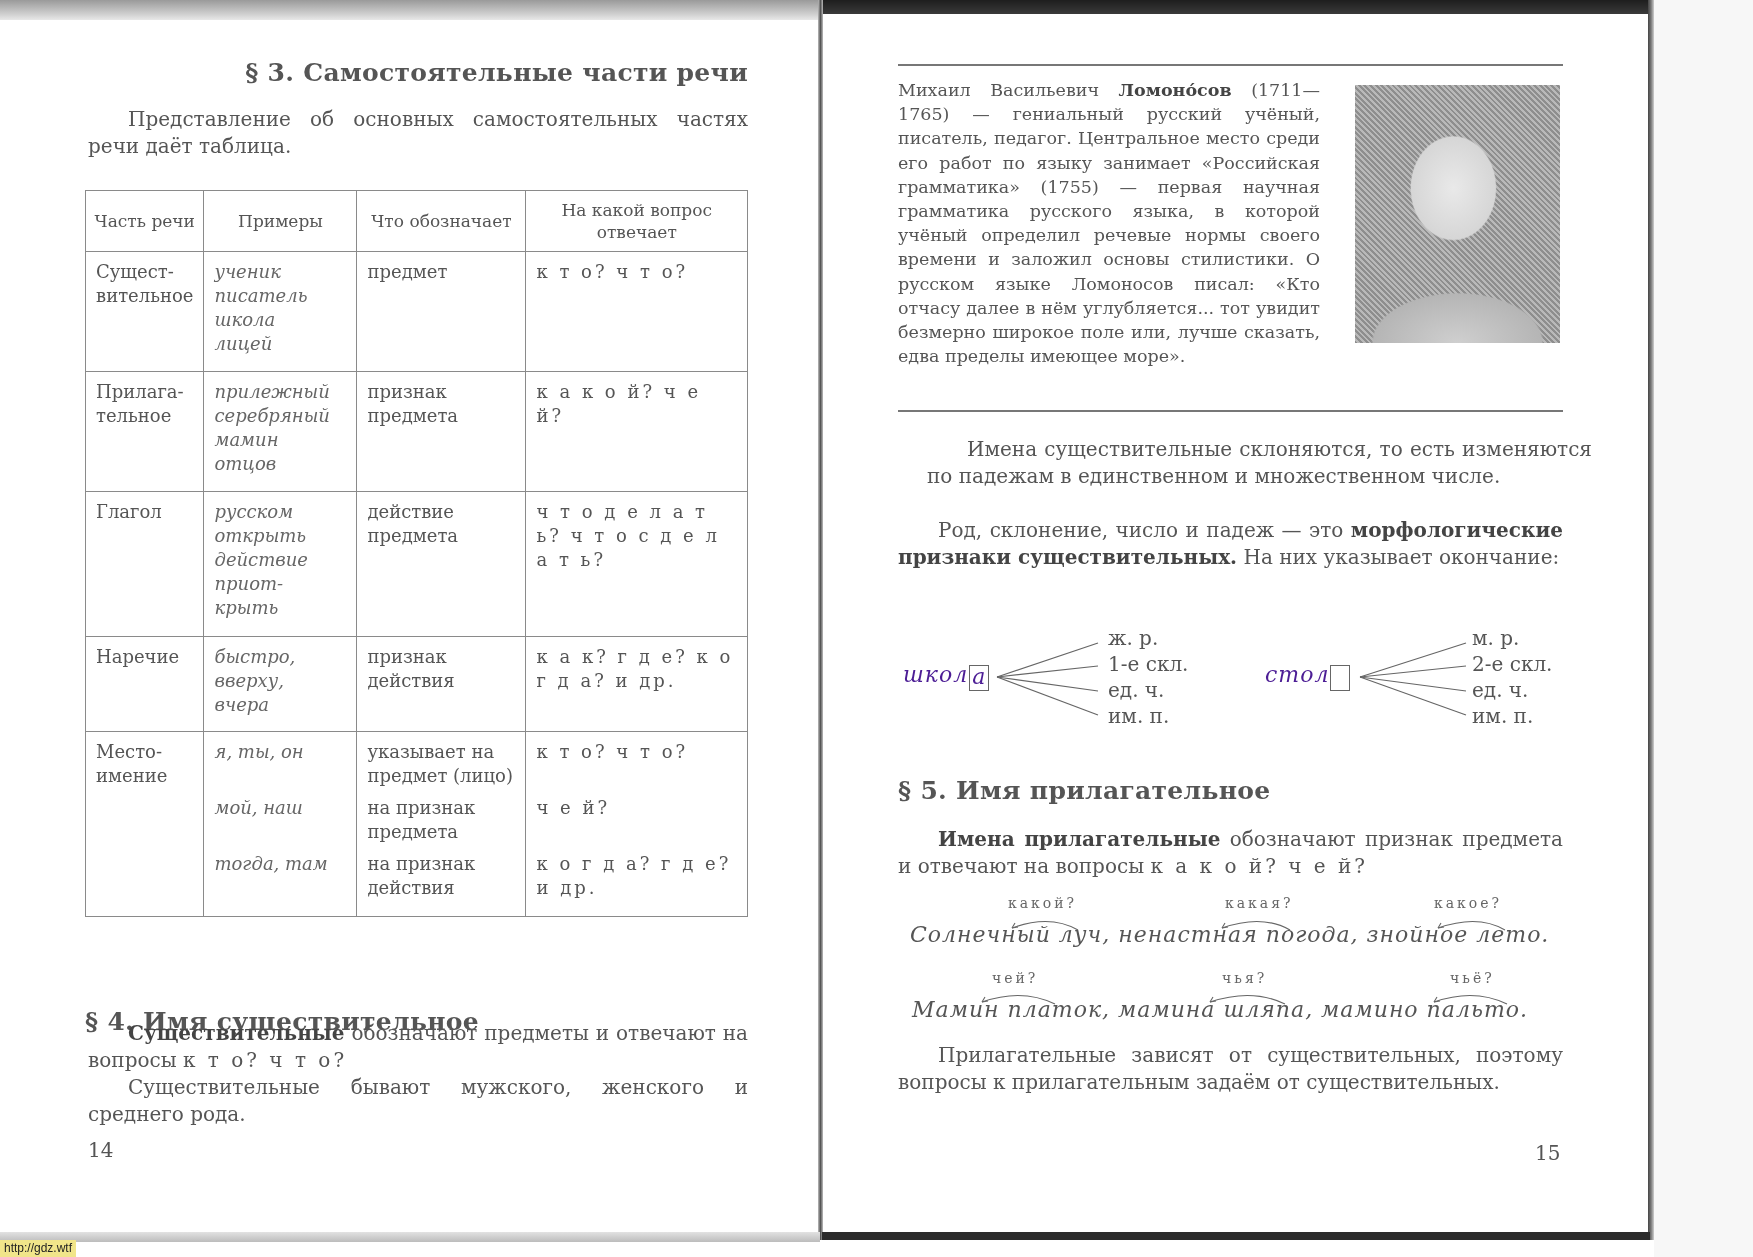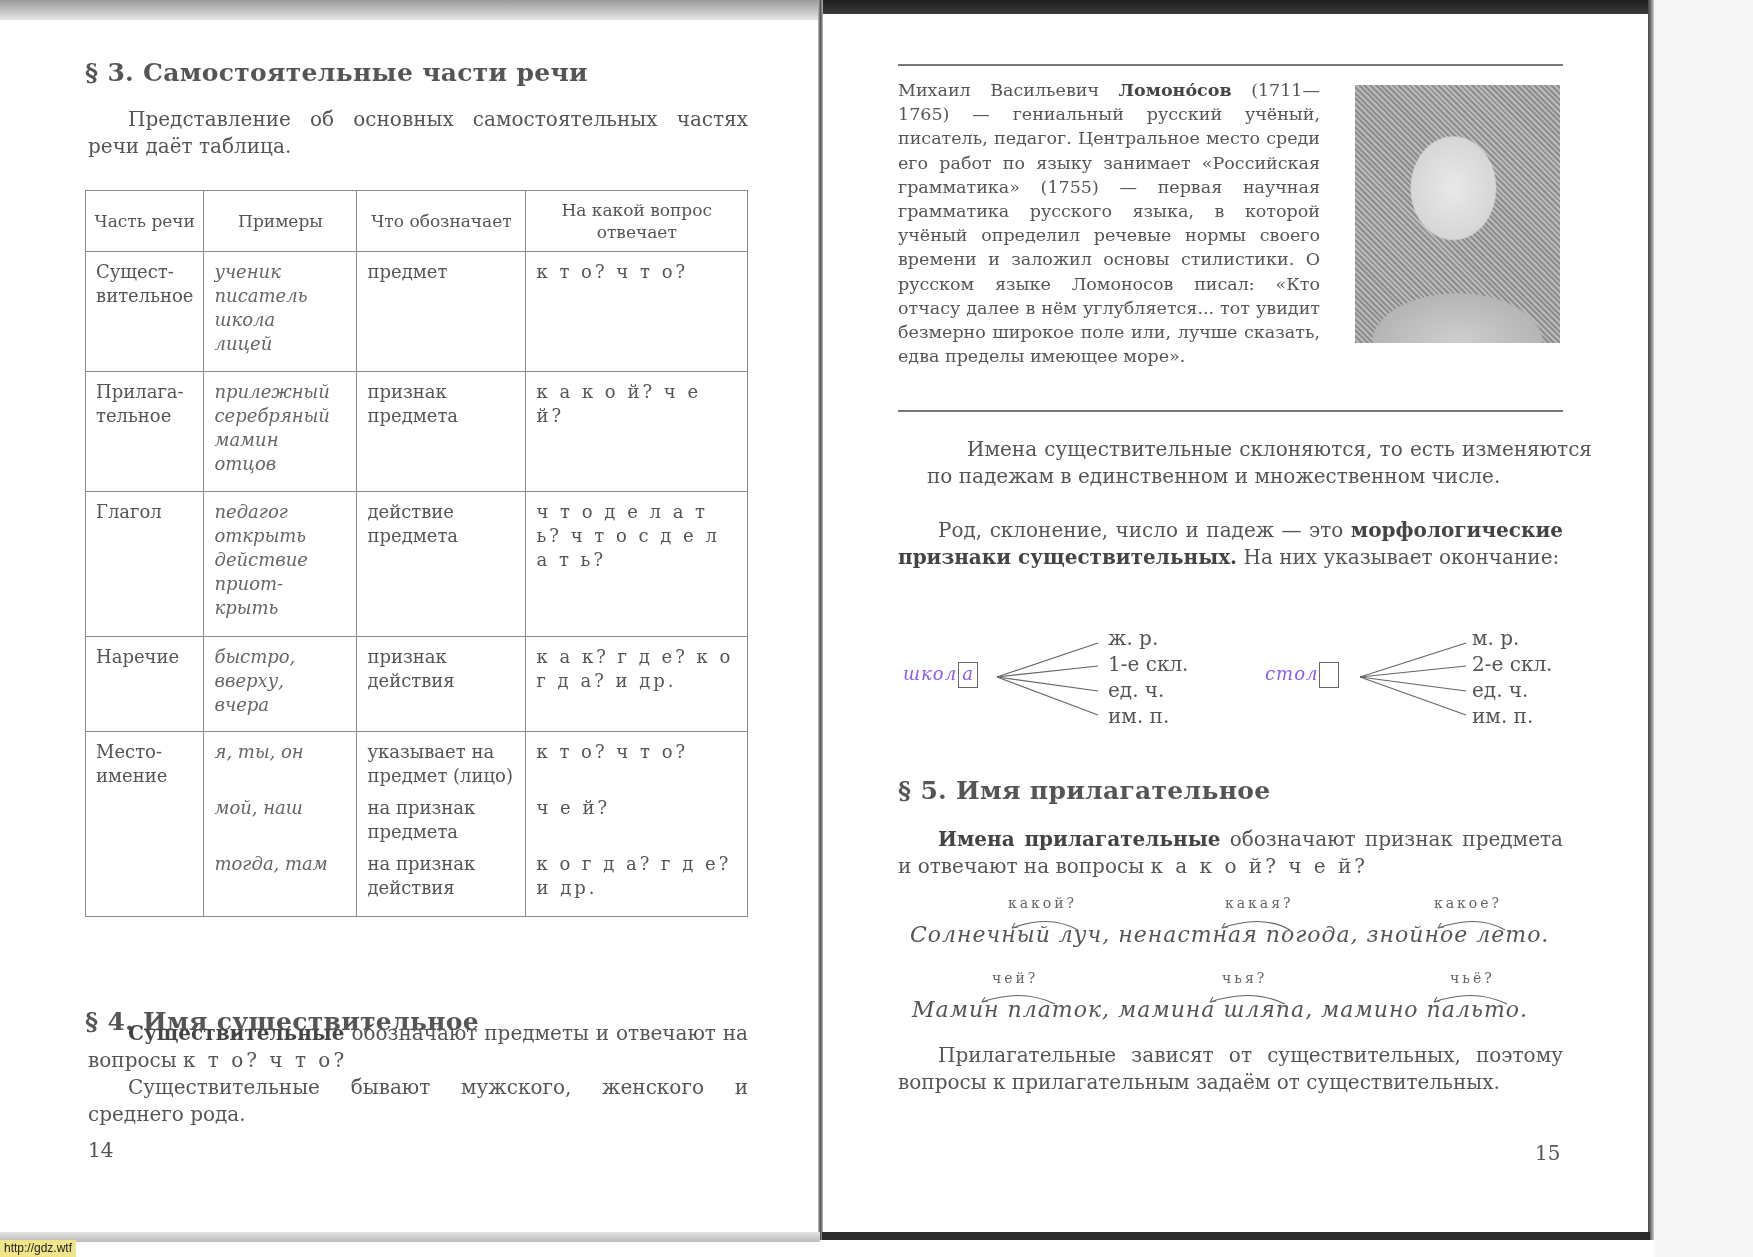--- a/index.html
+++ b/index.html
@@ -31,21 +31,21 @@
   table.pos { border-collapse:collapse; position:absolute; left:85px; top:190px; width:663px;
     font-size:18px; color:#555; }
   table.pos td, table.pos th { border:1.5px solid #8a8a8a; vertical-align:top; padding:8px 10px; line-height:24px; }
   table.pos th { font-weight:normal; text-align:center; vertical-align:middle; font-size:17px; line-height:22px; padding:6px 6px; height:48px; }
   table.pos td.ex { font-style:italic; color:#666; }
   table.pos td.q { letter-spacing:3px; }
   .sub { display:block; }
   .pron-row { display:block; min-height:56px; }
 
   
-  .diag-word { font-style:italic; font-size:18px; color:#8b5cf6; letter-spacing:1px; }
+  .diag-word { font-style:italic; font-size:22px; color:#4c1d95; letter-spacing:1px; }
   .ending-box { display:inline-block; border:1.5px solid #666; min-width:18px; height:24px; line-height:22px; text-align:center; vertical-align:middle; margin-left:1px; font-style:italic; }
   .diag-label { font-size:20px; color:#555; line-height:26px; }
 
   .ex-line { font-style:italic; font-size:22px; color:#555; letter-spacing:1px; white-space:nowrap; }
   .q-small { font-size:14px; letter-spacing:3px; color:#666; }
   .portrait { left:1355px; top:85px; width:205px; height:258px;
     background:
       radial-gradient(ellipse 70px 85px at 48% 40%, #e9e9e9 0%, #d6d6d6 60%, rgba(0,0,0,0) 62%),
       radial-gradient(ellipse 120px 70px at 50% 100%, #cfcfcf 0%, #b5b5b5 70%, rgba(0,0,0,0) 72%),
       repeating-linear-gradient(45deg,#8e8e8e 0 2px,#b9b9b9 2px 4px); }
@@ -56,21 +56,21 @@
 
 <div class="abs topband-left"></div>
 <div class="abs topband-right"></div>
 <div class="abs spine"></div>
 <div class="abs right-edge"></div>
 <div class="abs outside-right"></div>
 <div class="abs bottomband-left"></div>
 <div class="abs bottomband-right"></div>
 <div class="abs watermark">http://gdz.wtf</div>
 
-<div class="abs" style="left:85px; top:58px; width:663px; text-align:left;">
+<div class="abs" style="left:85px; top:58px; width:663px; text-align:right;">
   <h2>§ 3. Самостоятельные части речи</h2>
 </div>
 <div class="abs para" style="left:88px; top:106px; width:660px;">
   <span class="indent"></span><span>Представление об основных самостоятельных частях речи даёт таблица.</span>
 </div>
 
 <table class="pos">
   <thead>
     <tr>
       <th style="width:105px">Часть речи</th>
@@ -98,21 +98,21 @@
         <span class="sub">серебряный</span>
         <span class="sub">мамин</span>
         <span class="sub">отцов</span>
       </td>
       <td>признак предмета</td>
       <td class="q">к а к о й? ч е й?</td>
     </tr>
     <tr style="height:145px">
       <td>Глагол</td>
       <td class="ex">
-        <span class="sub">педагог</span>
+        <span class="sub">русском</span>
         <span class="sub">открыть</span>
         <span class="sub">действие</span>
         <span class="sub">приот-</span>
         <span class="sub">крыть</span>
       </td>
       <td>действие предмета</td>
       <td class="q">ч т о д е л а т ь? ч т о с д е л а т ь?</td>
     </tr>
     <tr style="height:95px">
       <td>Наречие</td>

